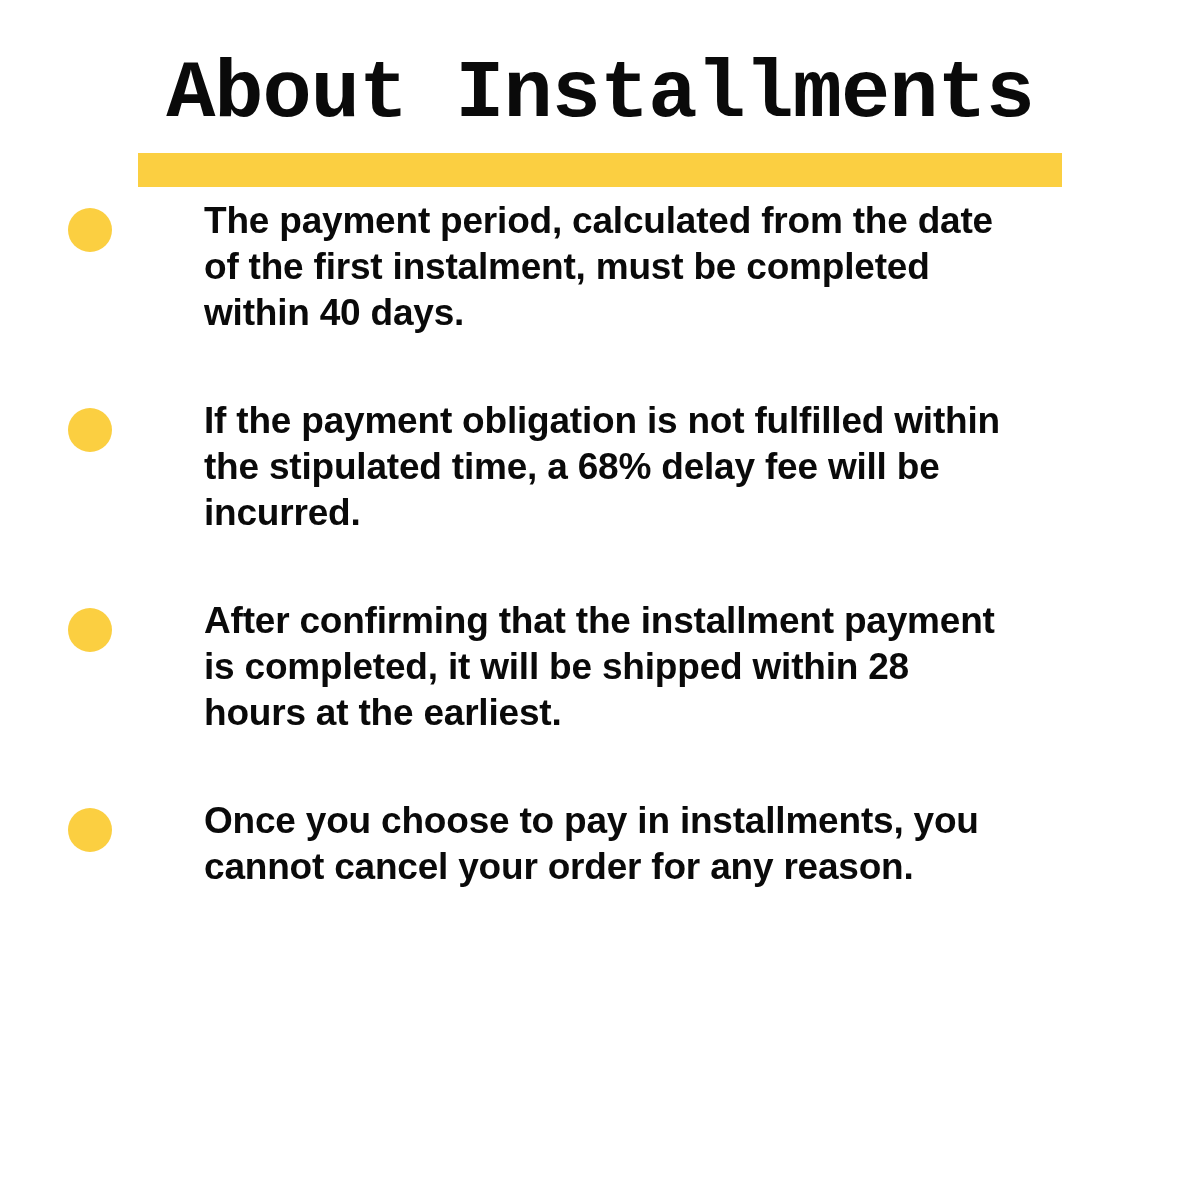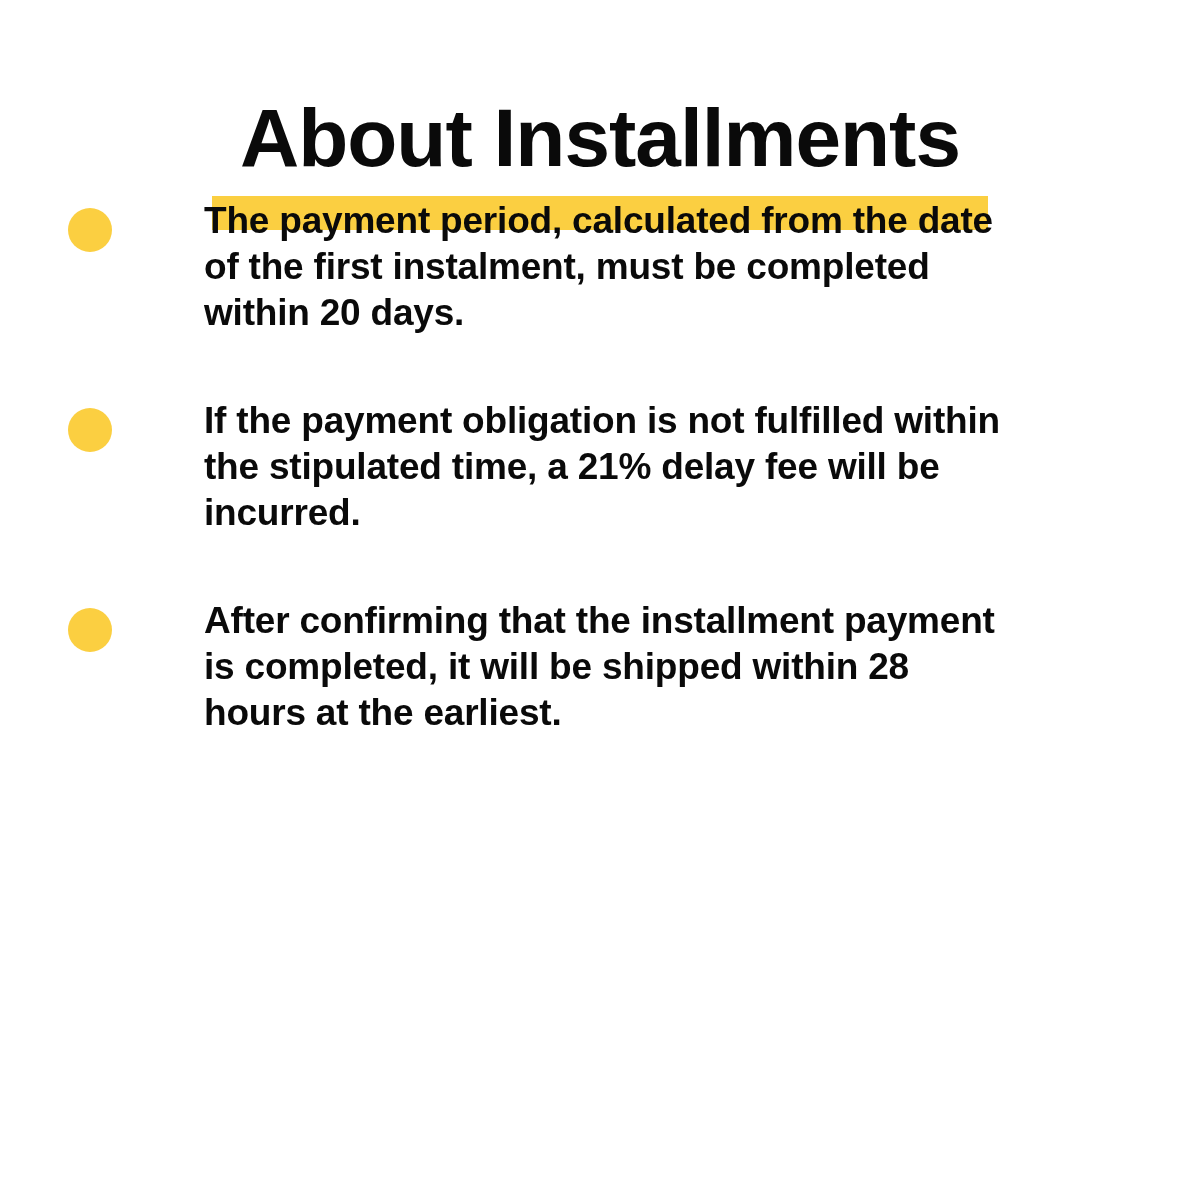--- a/index.html
+++ b/index.html
@@ -19,22 +19,23 @@
     height: 1200px;
     box-sizing: border-box;
   }
 
   
   .title-block {
     position: relative;
     width: 100%;
     height: 150px;
     display: flex;
-    align-items: flex-start;
+    align-items: center;
     justify-content: center;
+    font-family: Liberation Mono, monospace;
   }
   .title-wrap {
     position: relative;
     display: inline-block;
     margin-top: 40px;
   }
   .title-highlight {
     position: absolute;
     left: -28px;
     right: -28px;
@@ -98,29 +99,33 @@
     <div class="title-wrap">
       <div class="title-highlight"></div>
       <h1 class="title-text">About Installments</h1>
     </div>
   </div>
 
   <ul class="bullet-list">
 
     <li class="bullet-item">
       <span class="bullet-dot"></span>
-      <span class="bullet-text">The payment period, calculated from the date of the first instalment, must be completed within 20 days.</span>
+      <span class="bullet-text">The payment period, calculated from the date of the first instalment, must be completed within 40 days.</span>
     </li>
 
     <li class="bullet-item">
       <span class="bullet-dot"></span>
-      <span class="bullet-text">If the payment obligation is not fulfilled within the stipulated time, a 21% delay fee will be incurred.</span>
+      <span class="bullet-text">If the payment obligation is not fulfilled within the stipulated time, a 68% delay fee will be incurred.</span>
     </li>
 
     <li class="bullet-item">
       <span class="bullet-dot"></span>
       <span class="bullet-text">After confirming that the installment payment is completed, it will be shipped within 28 hours at the earliest.</span>
     </li>
 
+    <li class="bullet-item">
+      <span class="bullet-dot"></span>
+      <span class="bullet-text">Once you choose to pay in installments, you cannot cancel your order for any reason.</span>
+    </li>
 
   </ul>
 
 </div>
 
 </body></html>

